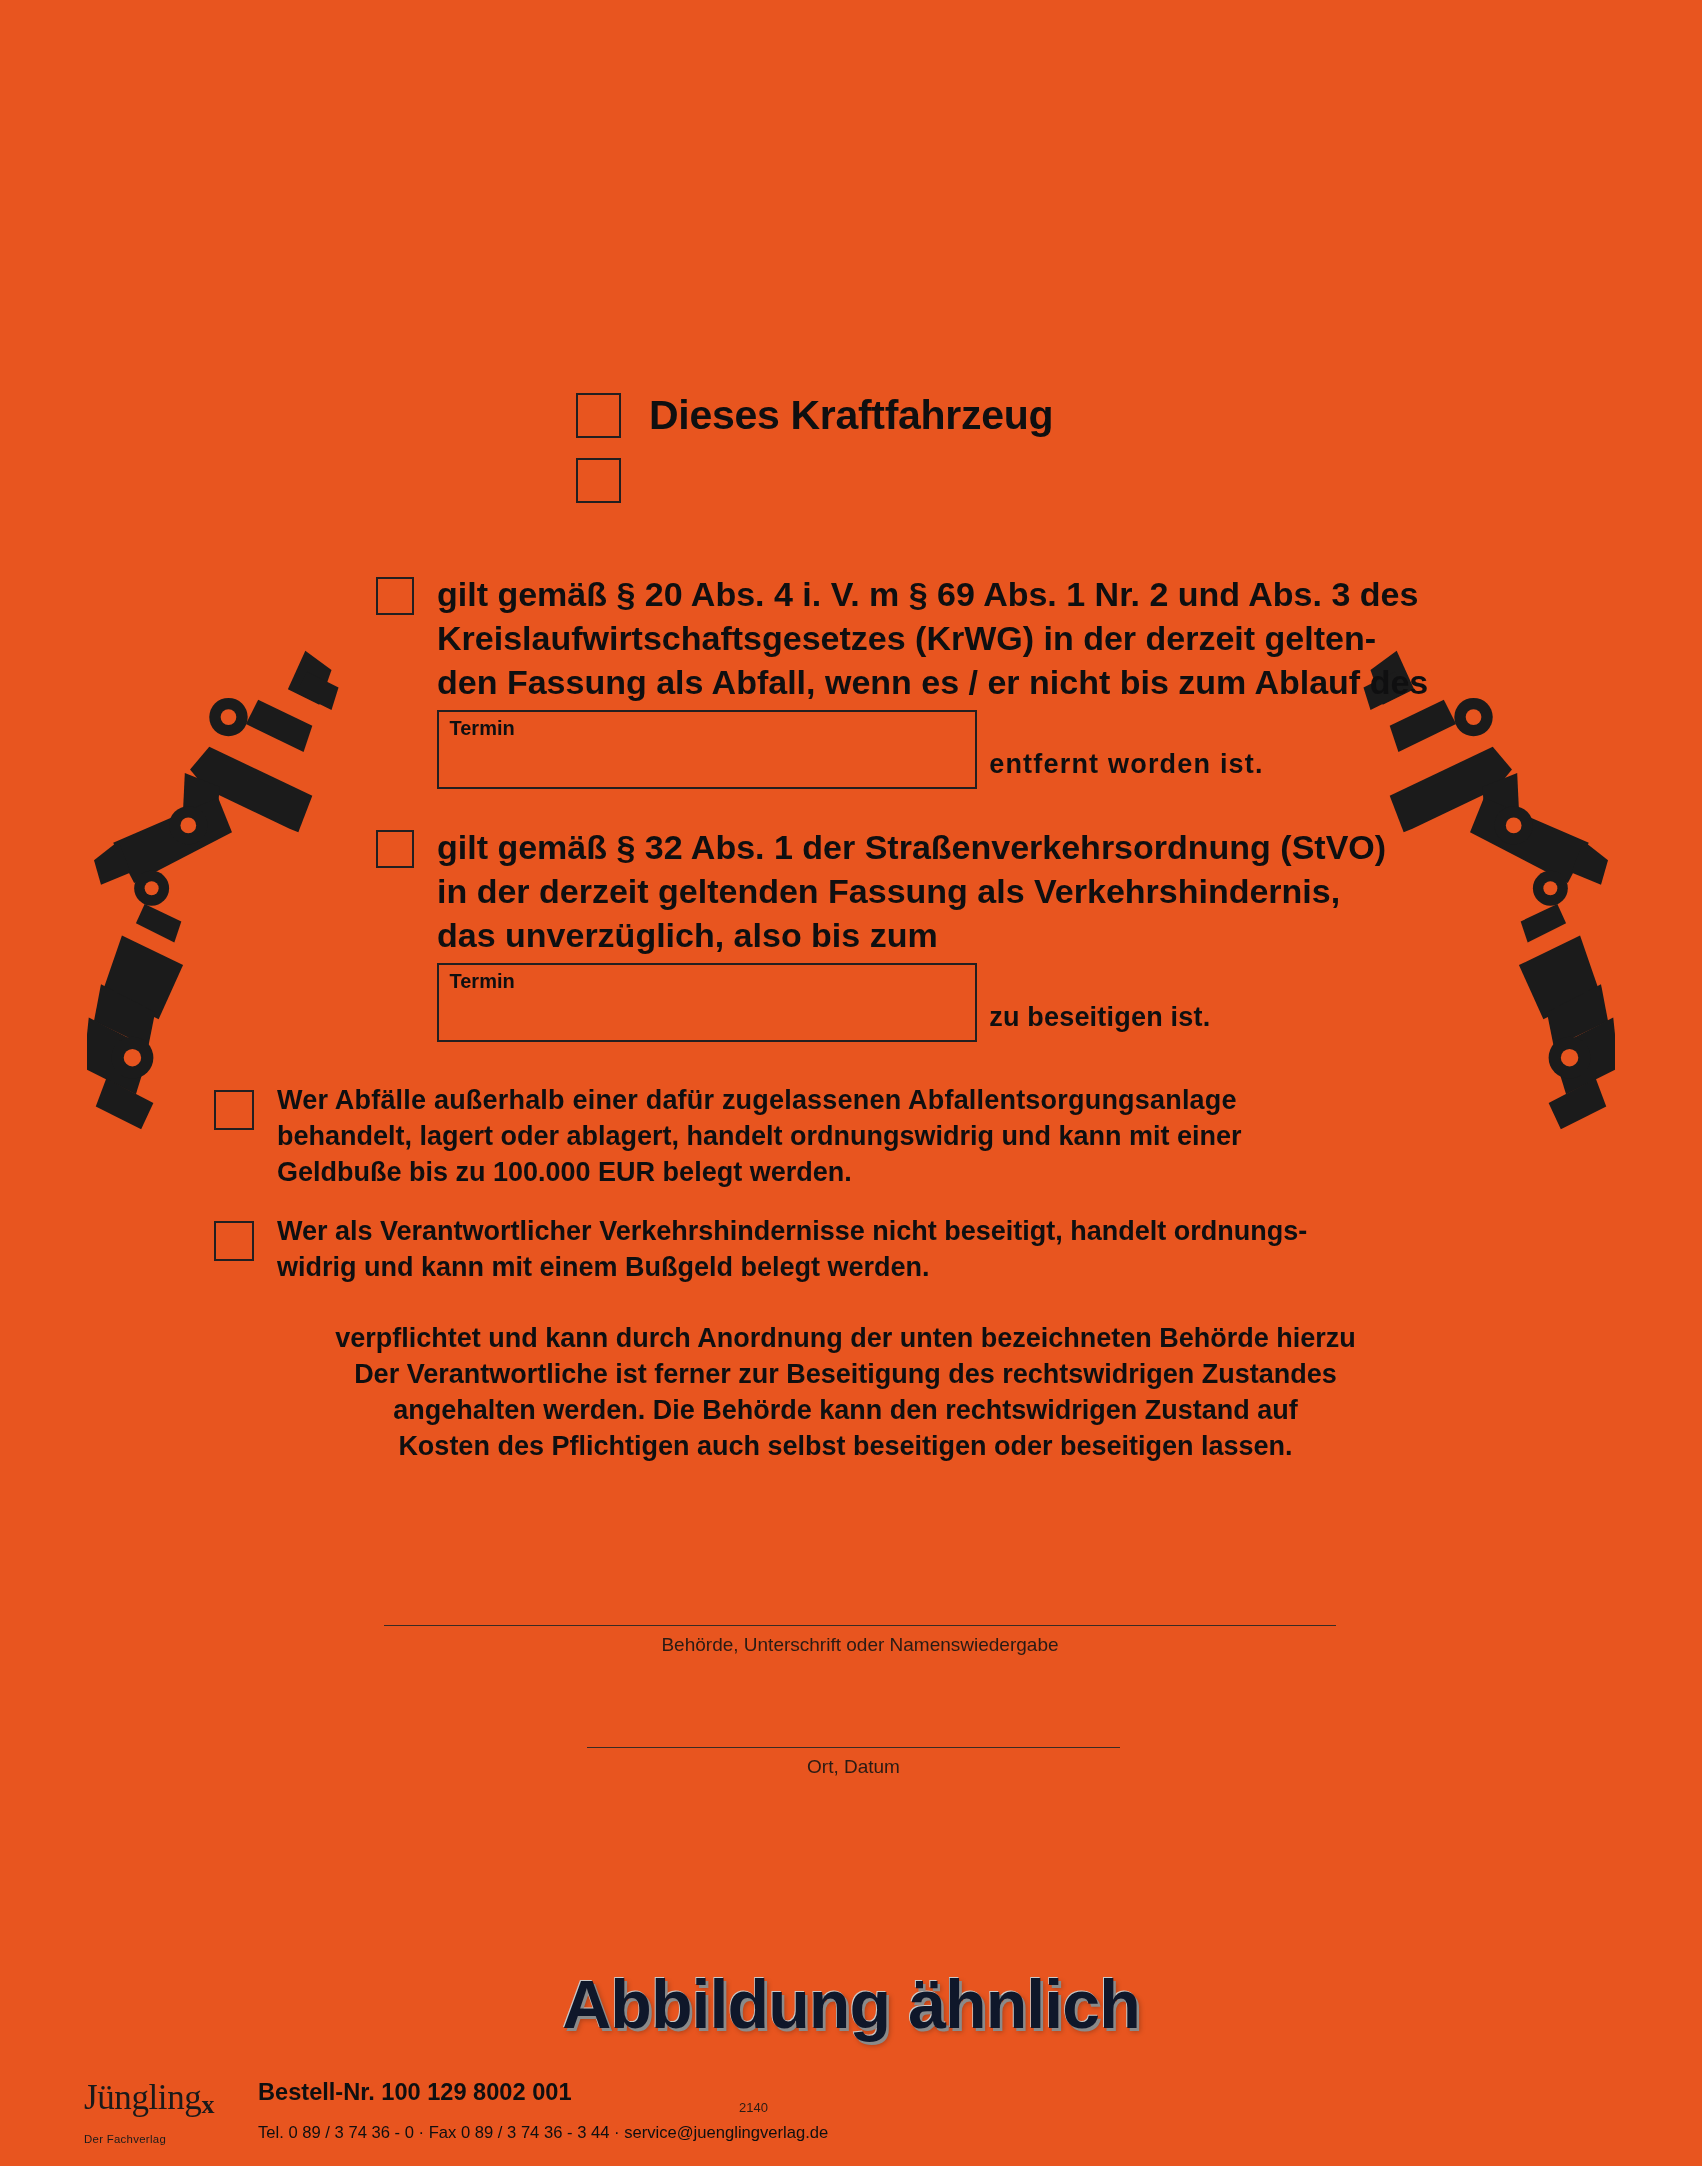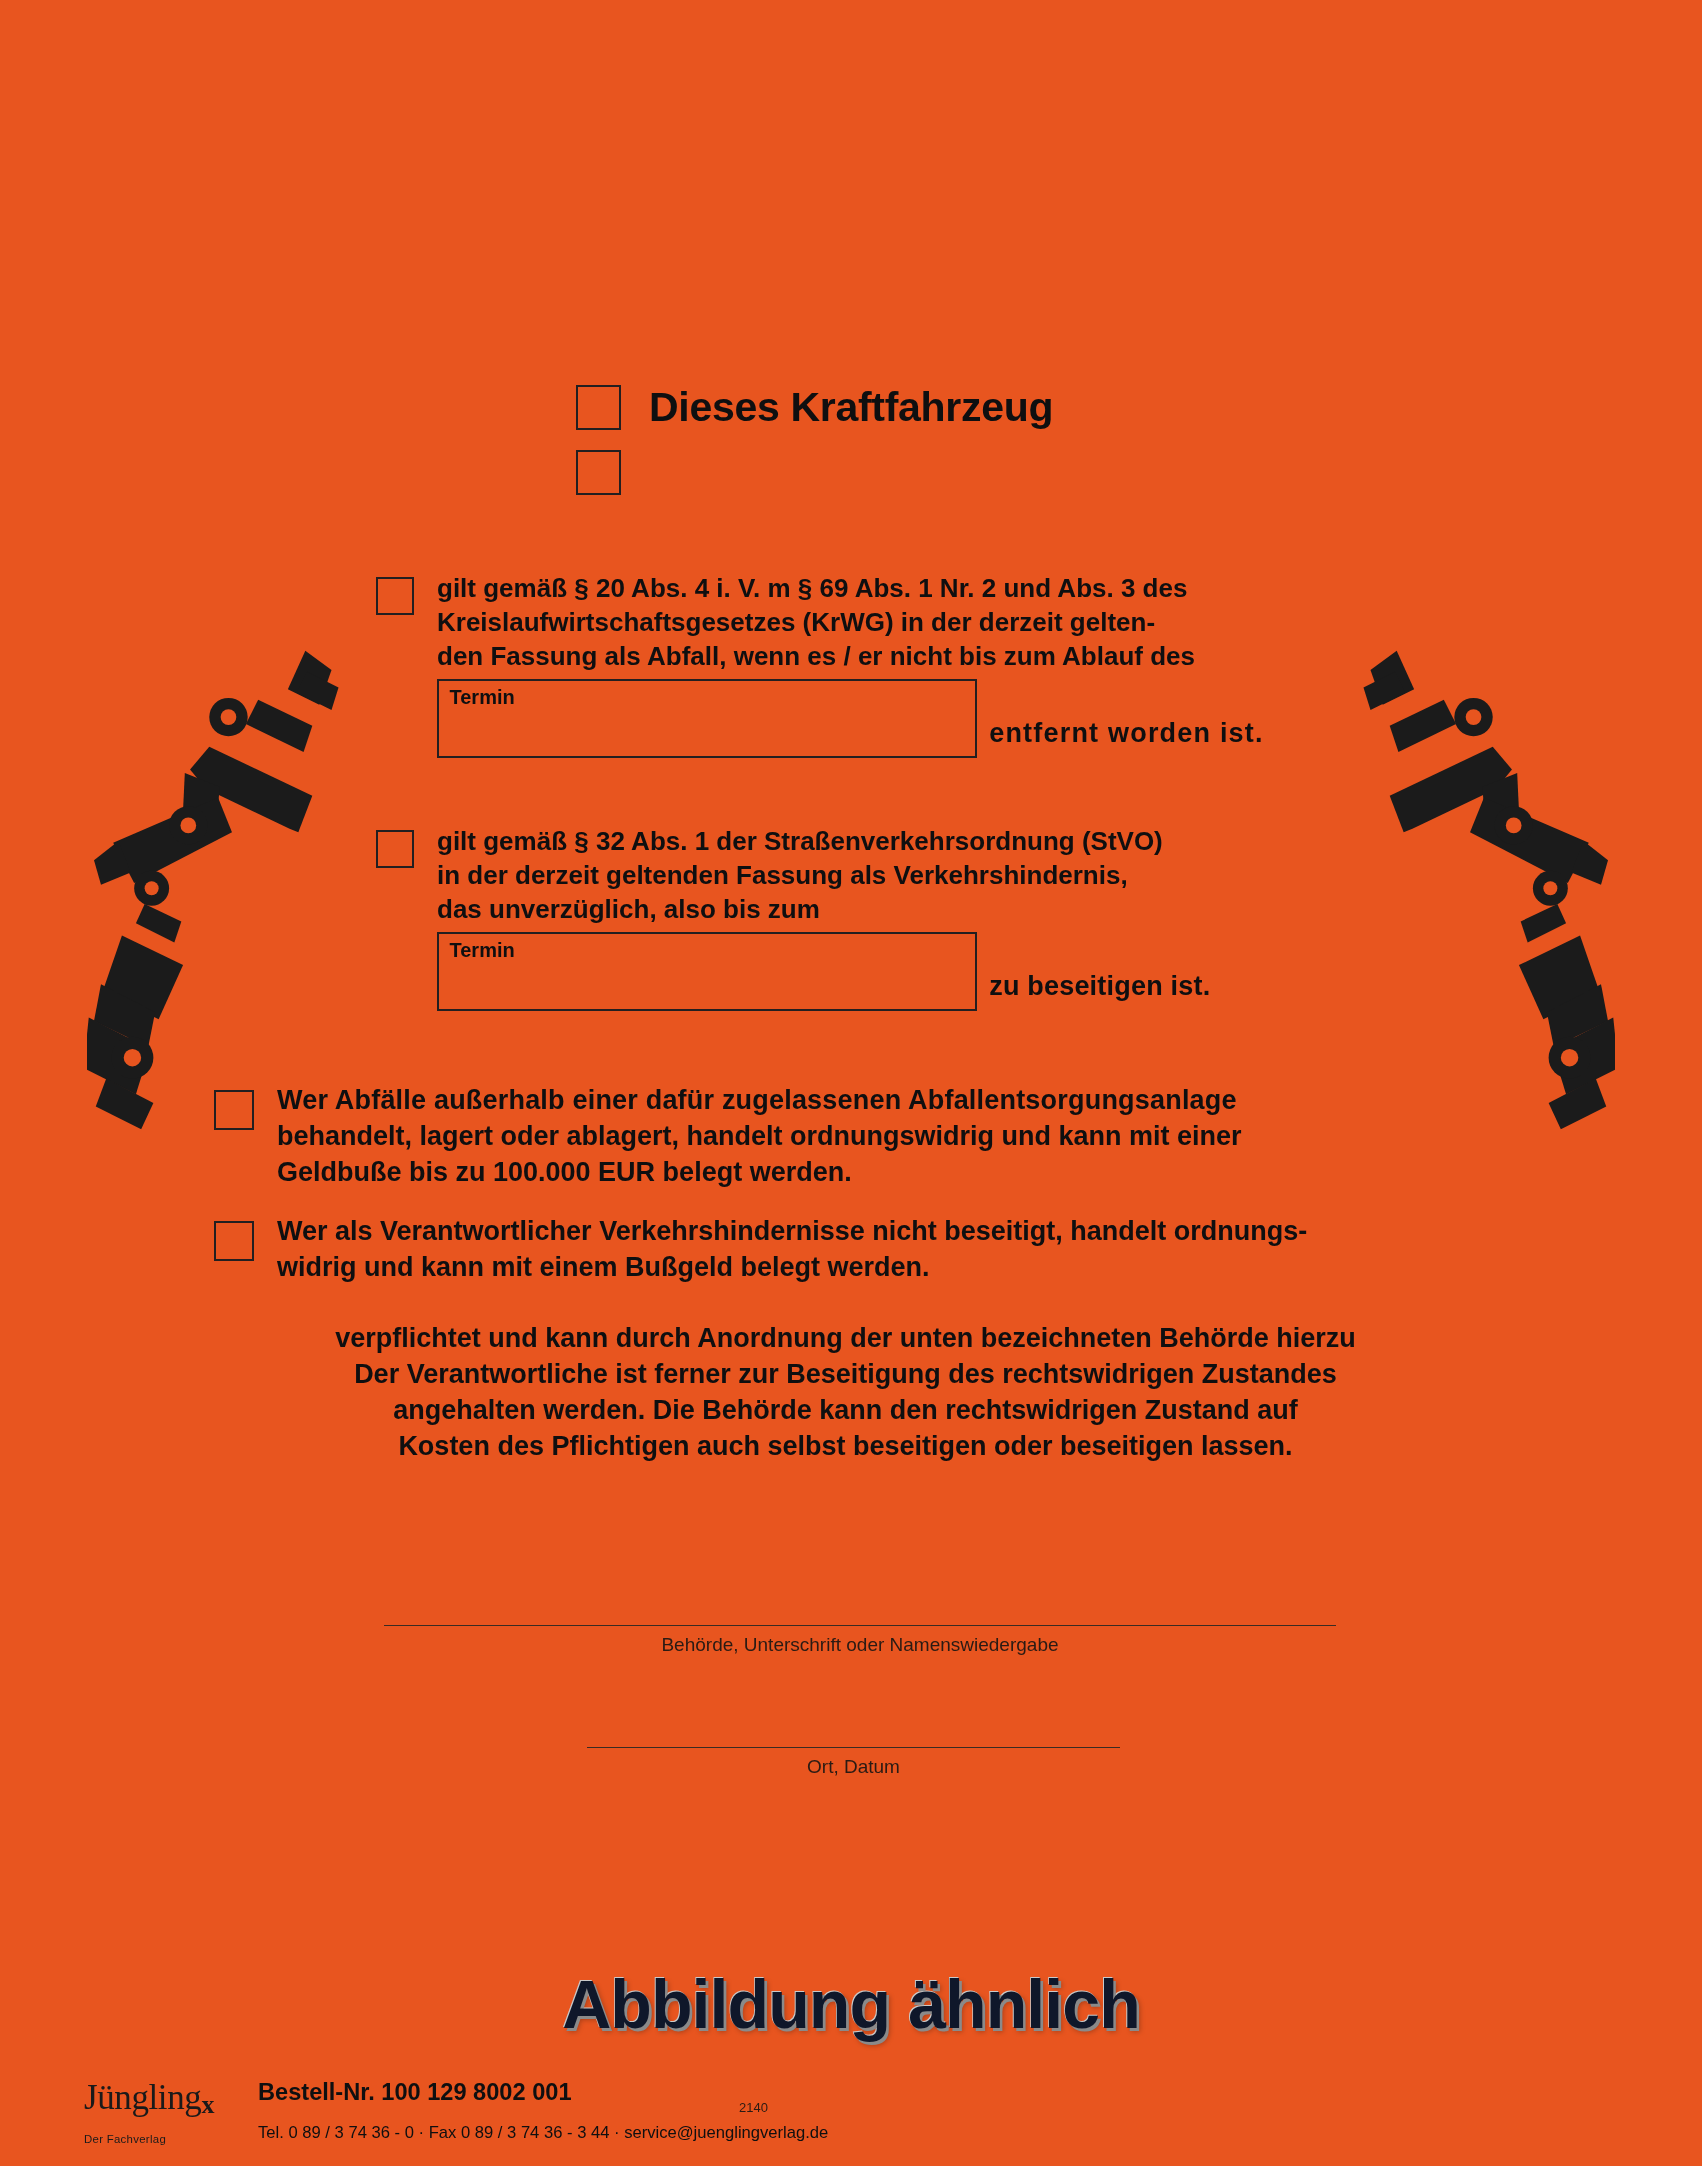--- a/index.html
+++ b/index.html
@@ -26,21 +26,21 @@
     height: 489px;
   }
   .truck svg { width: 100%; height: 100%; display: block; }
   .truck-left  { left: 87px;  top: 642px; }
   .truck-right { right: 87px; top: 642px; }
 
   
   .headline-block {
     position: absolute;
     left: 576px;
-    top: 384px;
+    top: 392px;
   }
   .headline-row {
     display: flex;
     align-items: center;
     gap: 28px;
     margin-bottom: 19px;
   }
   .hl-box {
     width: 45px;
     height: 45px;
@@ -63,21 +63,21 @@
   }
   .cl-box {
     width: 38px;
     height: 38px;
     border: 2.6px solid #231f20;
     flex: none;
     margin-top: 5.2px;
   }
   .cl-body { width: 873px; }
   .cl-line {
-    font-size: 26px;
+    font-size: 34px;
     font-weight: bold;
     line-height: 1.3;
     text-align: justify;
     text-align-last: left;
     white-space: nowrap;
   }
 
   .clause-1 { left: 376px; top: 572px; }
   .clause-2 { left: 376px; top: 825px; }
 

